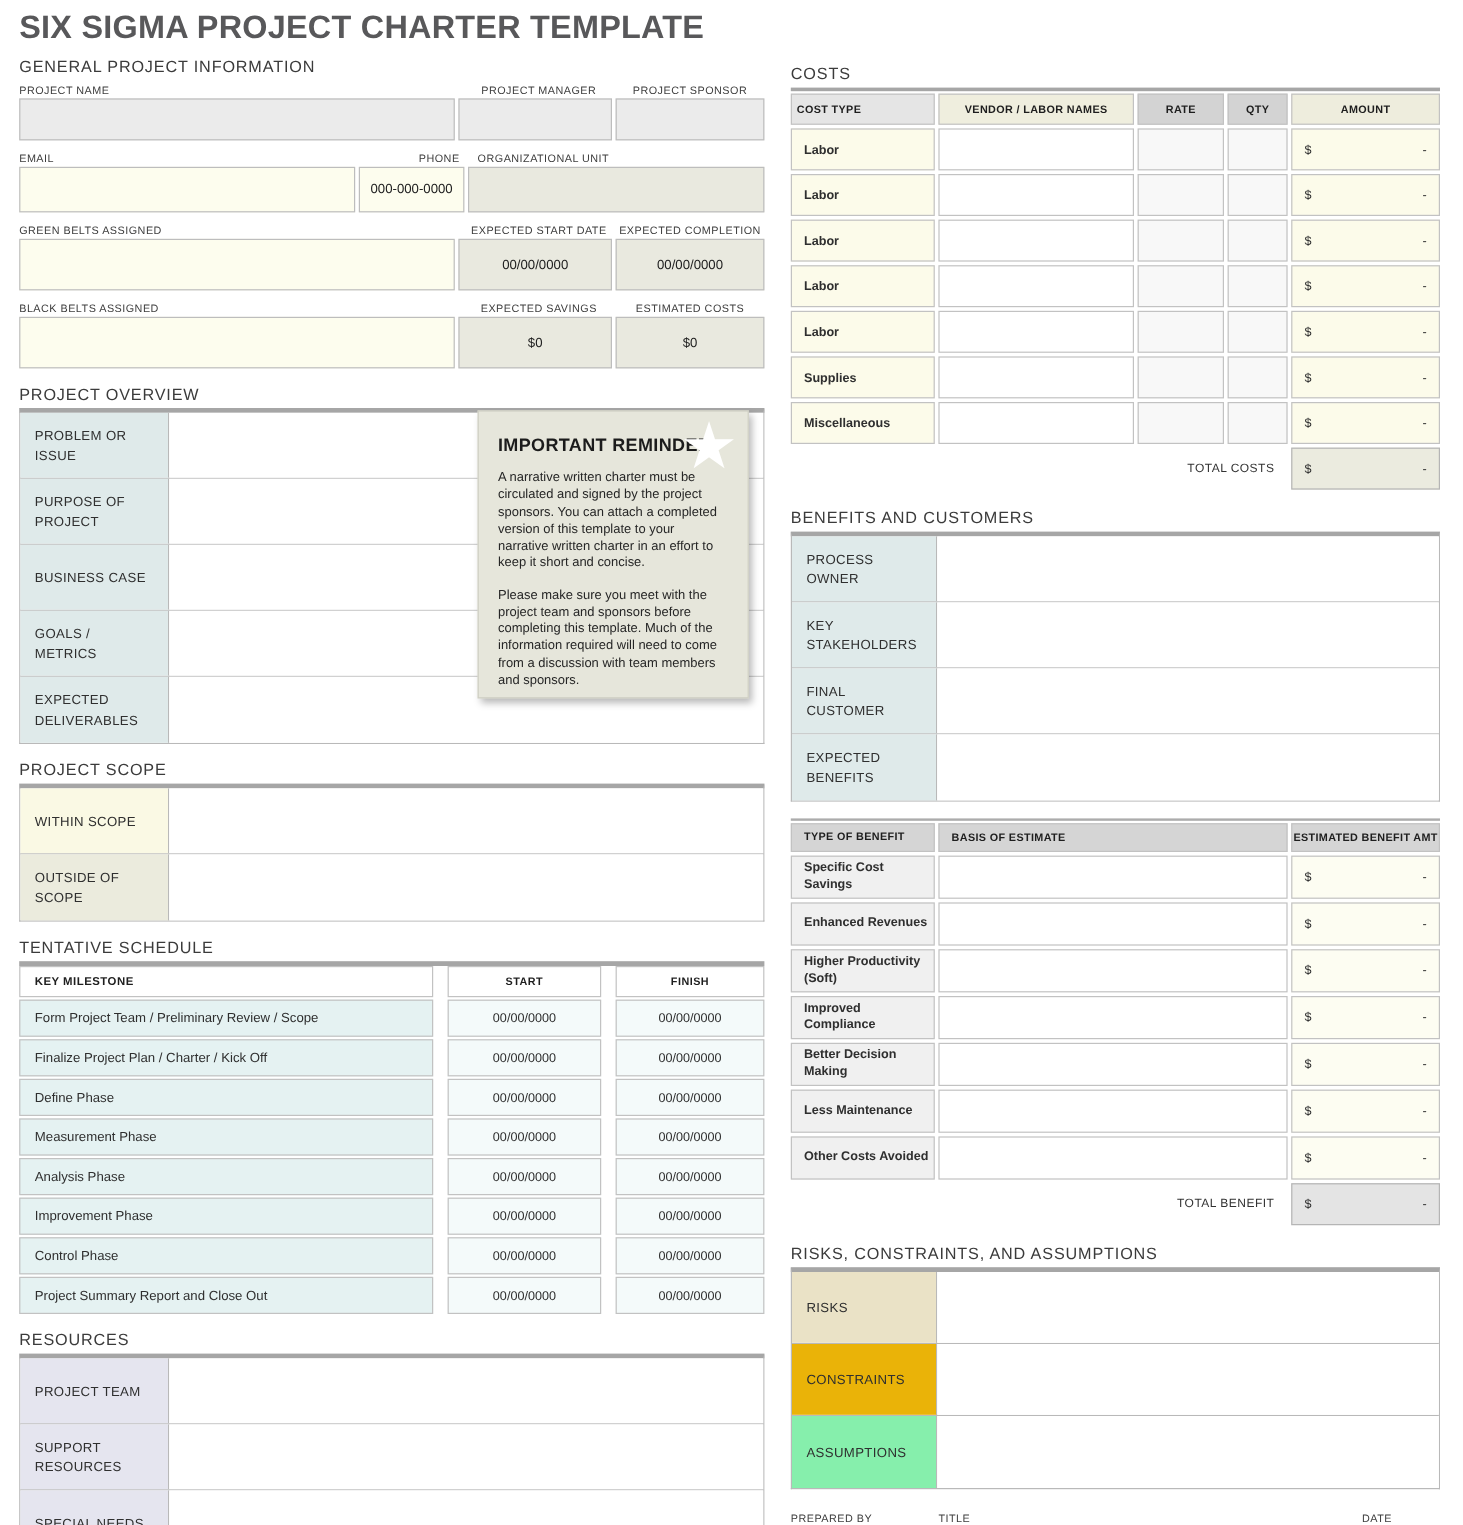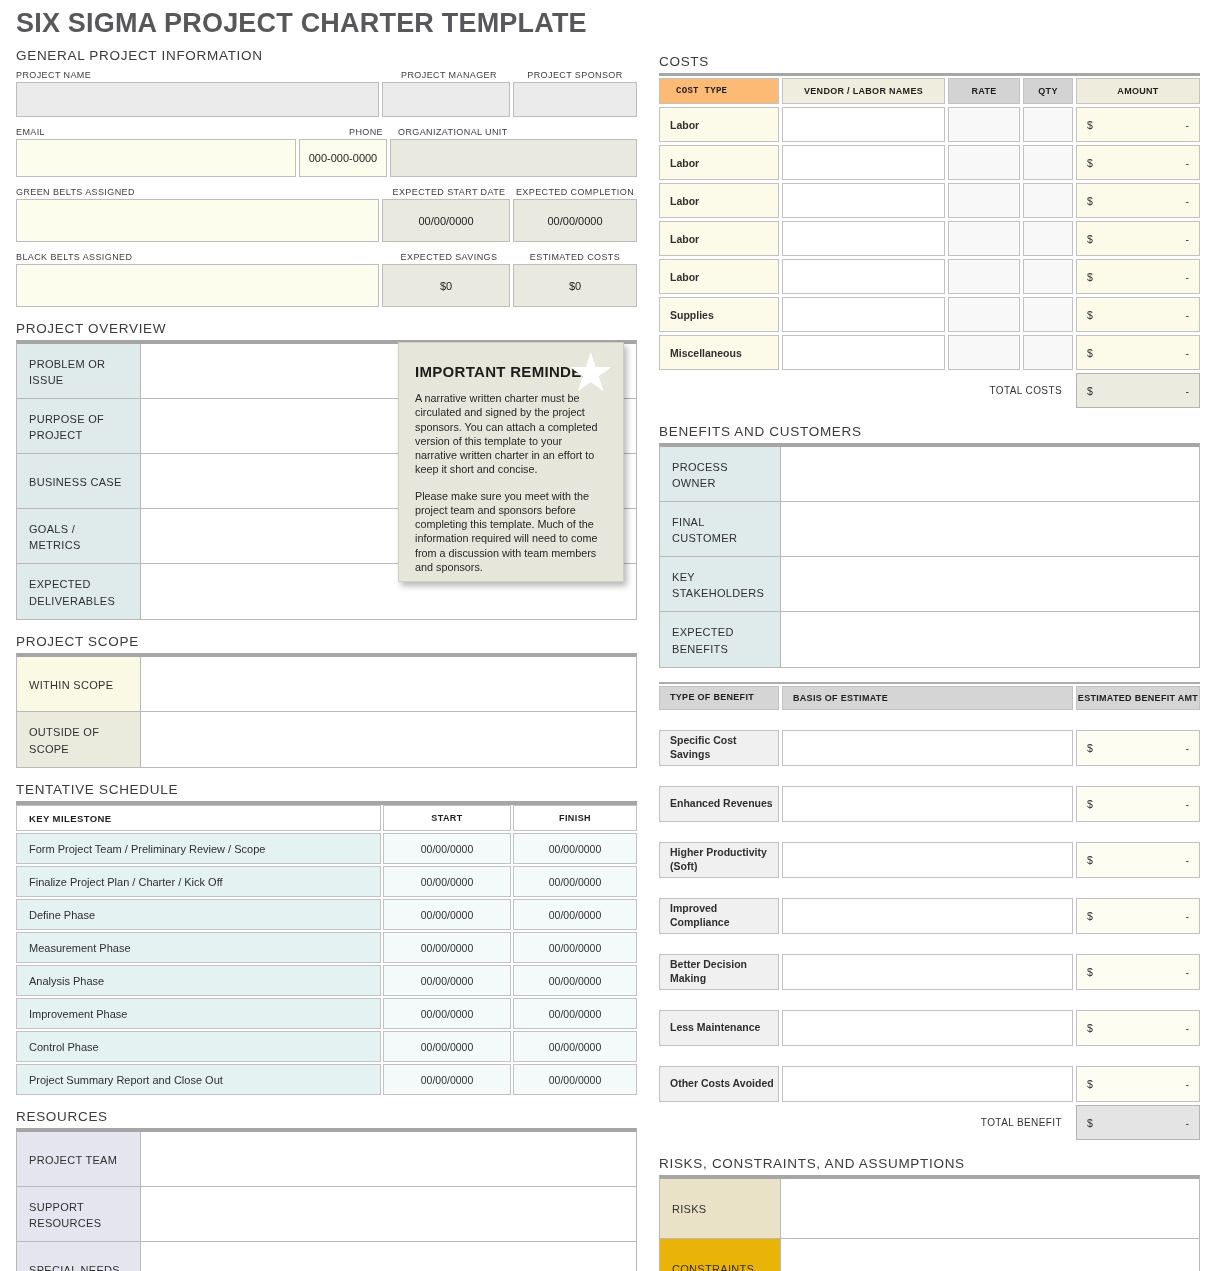--- a/index.html
+++ b/index.html
@@ -62,51 +62,51 @@
   .bg-res { background:#E5E5EF; }
   .bg-risk { background:#EAE2C6; }
   .bg-constraint { background:#eab308; }
   .bg-assumption { background:#86efac; }
 
   
   .col-right .ltable .tlabel { width: 121px; }
 
   
   .sched { border-top: 4px solid #A6A6A6; padding-top: 0; display:flex; flex-direction:column; gap:2px; }
-  .sched .srow { display:flex; gap:2px; }
+  .sched .srow { display:flex; gap:12px; }
   .sched .scell { border:1px solid #C2C2C2; display:flex; align-items:center; }
   .sched .smile { flex:1; background:#E5F2F2; padding-left:12px; font-size:11px; height:31px; }
   .sched .sdate { width:128px; flex:none; background:#F4FAFA; justify-content:center; font-size:10.5px; height:31px; }
   .sched .sdate.last { width:124px; }
   .sched .shead .scell { background:#FFFFFF; height:26px; font-weight:bold; font-size:9px; letter-spacing:0.4px; color:#1e1e1e; }
   .sched .shead .smile { font-size:9.5px; }
 
   
   .costs { border-top: 3px solid #A6A6A6; display:flex; flex-direction:column; gap:3px; padding-top:2px; }
   .crow { display:flex; gap:3px; }
   .ccell { border:1px solid #C2C2C2; display:flex; align-items:center; }
   .c-type { width:120px; flex:none; padding-left:10px; font-weight:bold; font-size:10.5px; background:#FCFBEA; }
   .c-vendor { flex:1; background:#fff; }
   .c-rate { width:72px; flex:none; background:#F8F8F8; }
   .c-qty { width:50px; flex:none; background:#F8F8F8; }
   .c-amount { width:124px; flex:none; background:#FCFBEA; justify-content:space-between; padding:0 10px; font-size:10.5px; }
   .crow.body .ccell { height:35px; }
   .crow.head .ccell { height:26px; font-weight:bold; font-size:9px; letter-spacing:0.3px; justify-content:center; padding-left:0; color:#1e1e1e; }
-  .crow.head .c-type { background:#fdba74; justify-content:flex-start; padding-left:16px;font-family:Liberation Mono, monospace; }
+  .crow.head .c-type { background:#e5e5e5; justify-content:flex-start; padding-left:4px; }
   .crow.head .c-vendor { background:#EFEEDE; }
   .crow.head .c-rate, .crow.head .c-qty { background:#D3D3D3; }
   .crow.head .c-amount { background:#EEEDDD; justify-content:center; padding:0; }
   .total-row { display:flex; align-items:center; margin-top:3px; }
   .total-label { flex:1; text-align:right; padding-right:14px; font-size:10px; letter-spacing:0.4px; color:#333; }
   .total-box { width:124px; flex:none; height:35px; border:1px solid #B5B5B5; display:flex; align-items:center; justify-content:space-between; padding:0 10px; font-size:10.5px; }
   .total-box.costs-total { background:#EBEBDF; }
   .total-box.benefit-total { background:#E4E4E4; }
 
   
-  .ben { display:flex; flex-direction:column; gap:20px; border-top:2px solid #ACACAC; padding-top:2px; }
+  .ben { display:flex; flex-direction:column; gap:3px; border-top:2px solid #ACACAC; padding-top:2px; }
   .brow { display:flex; gap:3px; }
   .bcell { border:1px solid #C2C2C2; display:flex; align-items:center; }
   .b-type { width:120px; flex:none; padding-left:10px; font-weight:bold; font-size:10.5px; background:#F0F0F0; line-height:1.3; }
   .b-basis { flex:1; background:#fff; }
   .b-amount { width:124px; flex:none; background:#FDFDF2; justify-content:space-between; padding:0 10px; font-size:10.5px; }
   .brow.body .bcell { height:36px; }
   .brow.head .bcell { height:24px; font-weight:bold; font-size:9px; letter-spacing:0.3px; background:#D5D5D5; color:#1e1e1e; }
   .brow.head .b-basis { padding-left:10px; }
   .brow.head .b-amount { justify-content:center; padding:0; }
 
@@ -383,25 +383,25 @@
         </div>
     </div>
 
     <div class="section-heading mt16">BENEFITS AND CUSTOMERS</div>
     <div class="ltable h55">
       <div class="trow">
         <div class="tlabel bg-cyan">PROCESS OWNER</div>
         <div class="tinput"></div>
       </div>
       <div class="trow">
+        <div class="tlabel bg-cyan">KEY STAKEHOLDERS</div>
+        <div class="tinput"></div>
+      </div>
+      <div class="trow">
         <div class="tlabel bg-cyan">FINAL CUSTOMER</div>
-        <div class="tinput"></div>
-      </div>
-      <div class="trow">
-        <div class="tlabel bg-cyan">KEY STAKEHOLDERS</div>
         <div class="tinput"></div>
       </div>
       <div class="trow">
         <div class="tlabel bg-cyan">EXPECTED BENEFITS</div>
         <div class="tinput"></div>
       </div>
     </div>
 
     <div class="ben mt14">
       <div class="brow head">

